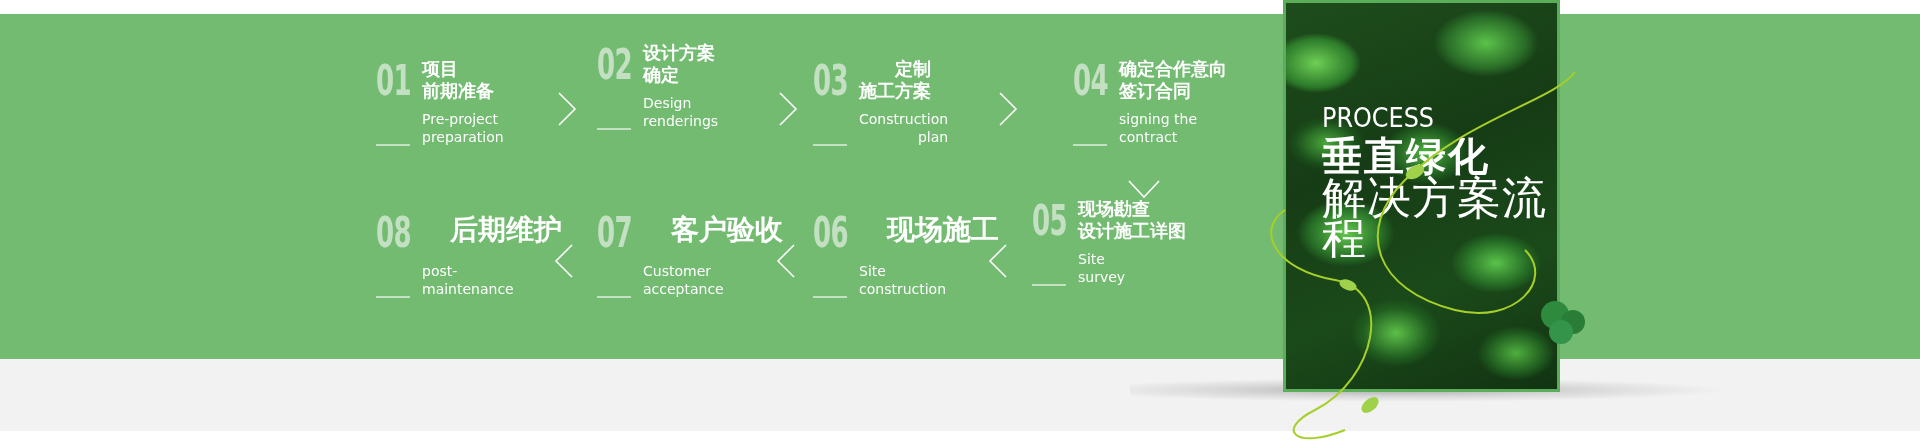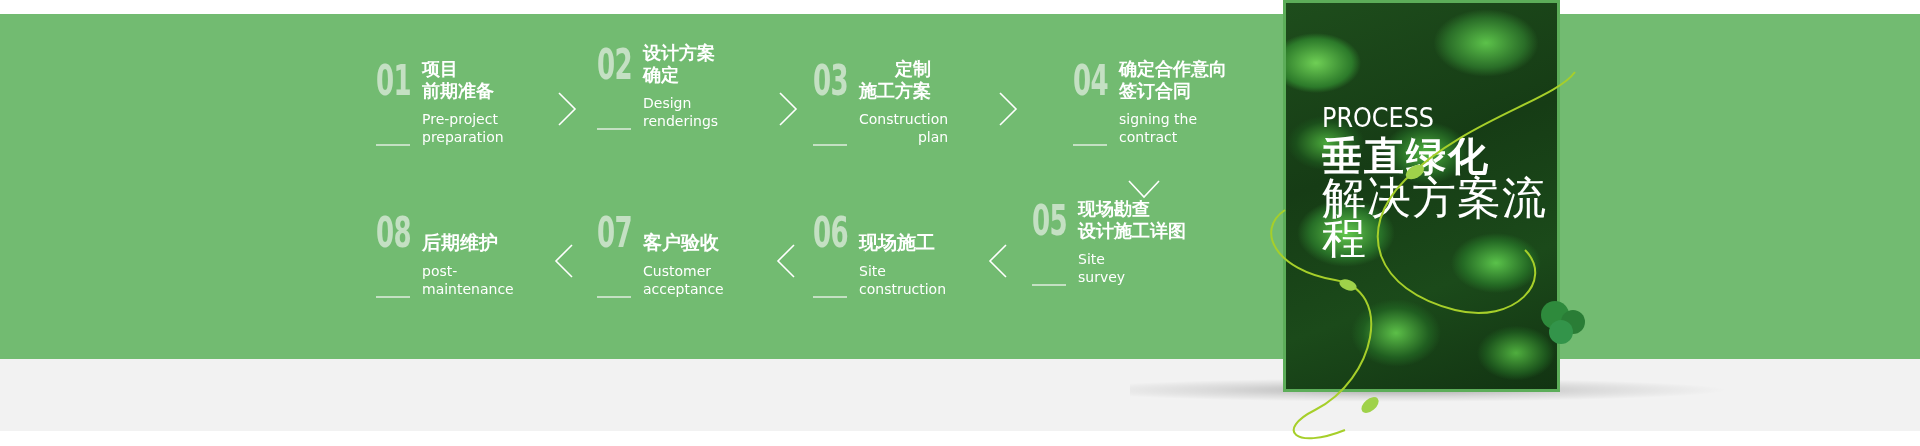--- a/index.html
+++ b/index.html
@@ -14,21 +14,21 @@
     position: absolute; left: 0; top: 0;
     font-family: "DejaVu Sans", sans-serif; font-weight: bold;
     font-size: 42px; line-height: 50px; color: #c4e0c3;
     transform: scaleX(0.62); transform-origin: left top; letter-spacing: -1px;
   }
   .step .zh {
     position: absolute; left: 46px; top: 2px;
     color: #ffffff; font-weight: bold; font-size: 18px; line-height: 22px;
     font-family: "DejaVu Sans", sans-serif; white-space: pre-line;
   }
-  .step .zh.single { font-size: 19px; line-height: 32px; top: 18px; }
+  .step .zh.single { font-size: 28px; line-height: 32px; top: 6px; margin-left: 28px; }
   .step .en {
     position: absolute; left: 46px; top: 54px;
     color: #ffffff; font-size: 14px; line-height: 18px; white-space: pre-line;
     font-family: "DejaVu Sans", sans-serif; font-weight: normal;
   }
   .step .rule { position: absolute; left: 0; top: 88px; width: 34px; height: 2px; background: #c4e0c3; }
 
   .arrow { position: absolute; width: 20px; height: 34px; }
   .arrow svg { width: 100%; height: 100%; display: block; }
   .arrow-down { position: absolute; width: 32px; height: 20px; }

